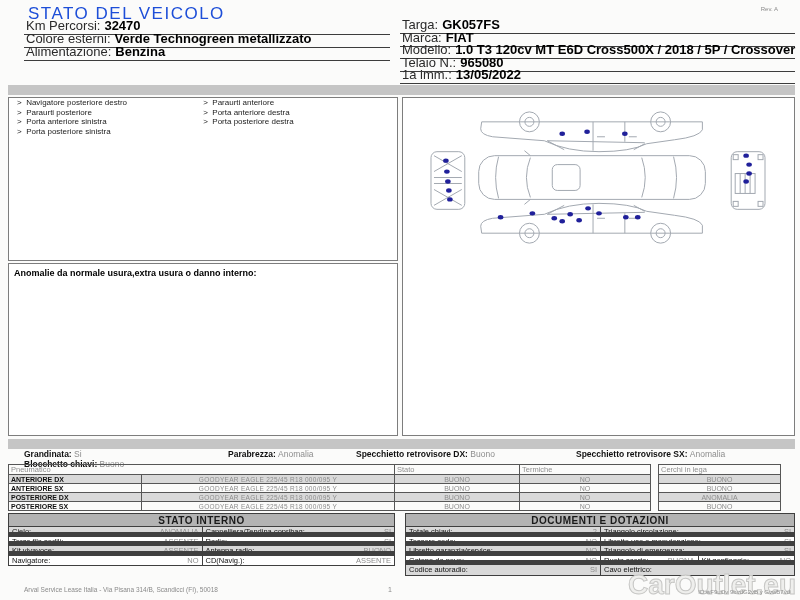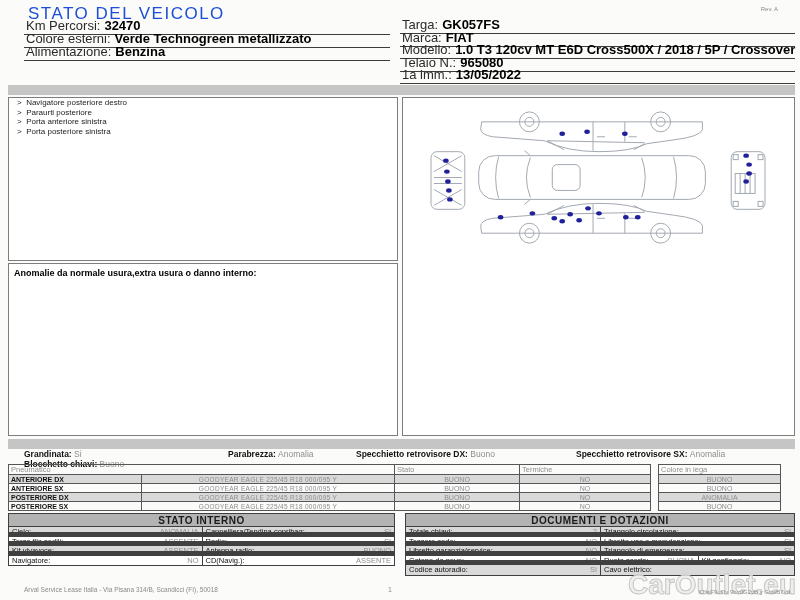--- a/index.html
+++ b/index.html
@@ -120,20 +120,25 @@
 
 <div class="bar bar1"></div>
 
 <div class="box" id="boxExt">
   <div class="anom-cols">
     <ul id="anomCol1">
         <li>Navigatore posteriore destro</li>
         <li>Paraurti posteriore</li>
         <li>Porta anteriore sinistra</li>
         <li>Porta posteriore sinistra</li>
+      </ul>
+    <ul id="anomCol2">
+        <li>Paraurti anteriore</li>
+        <li>Porta anteriore destra</li>
+        <li>Porta posteriore destra</li>
       </ul>
   </div>
 </div>
 
 <div class="box" id="boxInt">
   <div class="box-title">Anomalie da normale usura,extra usura o danno interno:</div>
 </div>
 
 <div class="box" id="boxDiag">
   <svg viewBox="0 0 393 339" xmlns="http://www.w3.org/2000/svg">
@@ -241,21 +246,21 @@
           <td class="pos">POSTERIORE SX</td>
           <td class="spec">GOODYEAR EAGLE  225/45 R18 000/095 Y</td>
           <td class="st">BUONO</td>
           <td class="tm">NO</td>
         </tr>
       </tbody>
   </table>
   <table class="ttable cerchi" id="cerchiTable">
     <thead>
       <tr>
-          <th>Colore in lega</th>
+          <th>Cerchi in lega</th>
         </tr>
     </thead>
     <tbody>
         <tr class="alt">
           <td>BUONO</td>
         </tr>
         <tr>
           <td>BUONO</td>
         </tr>
         <tr class="alt">

